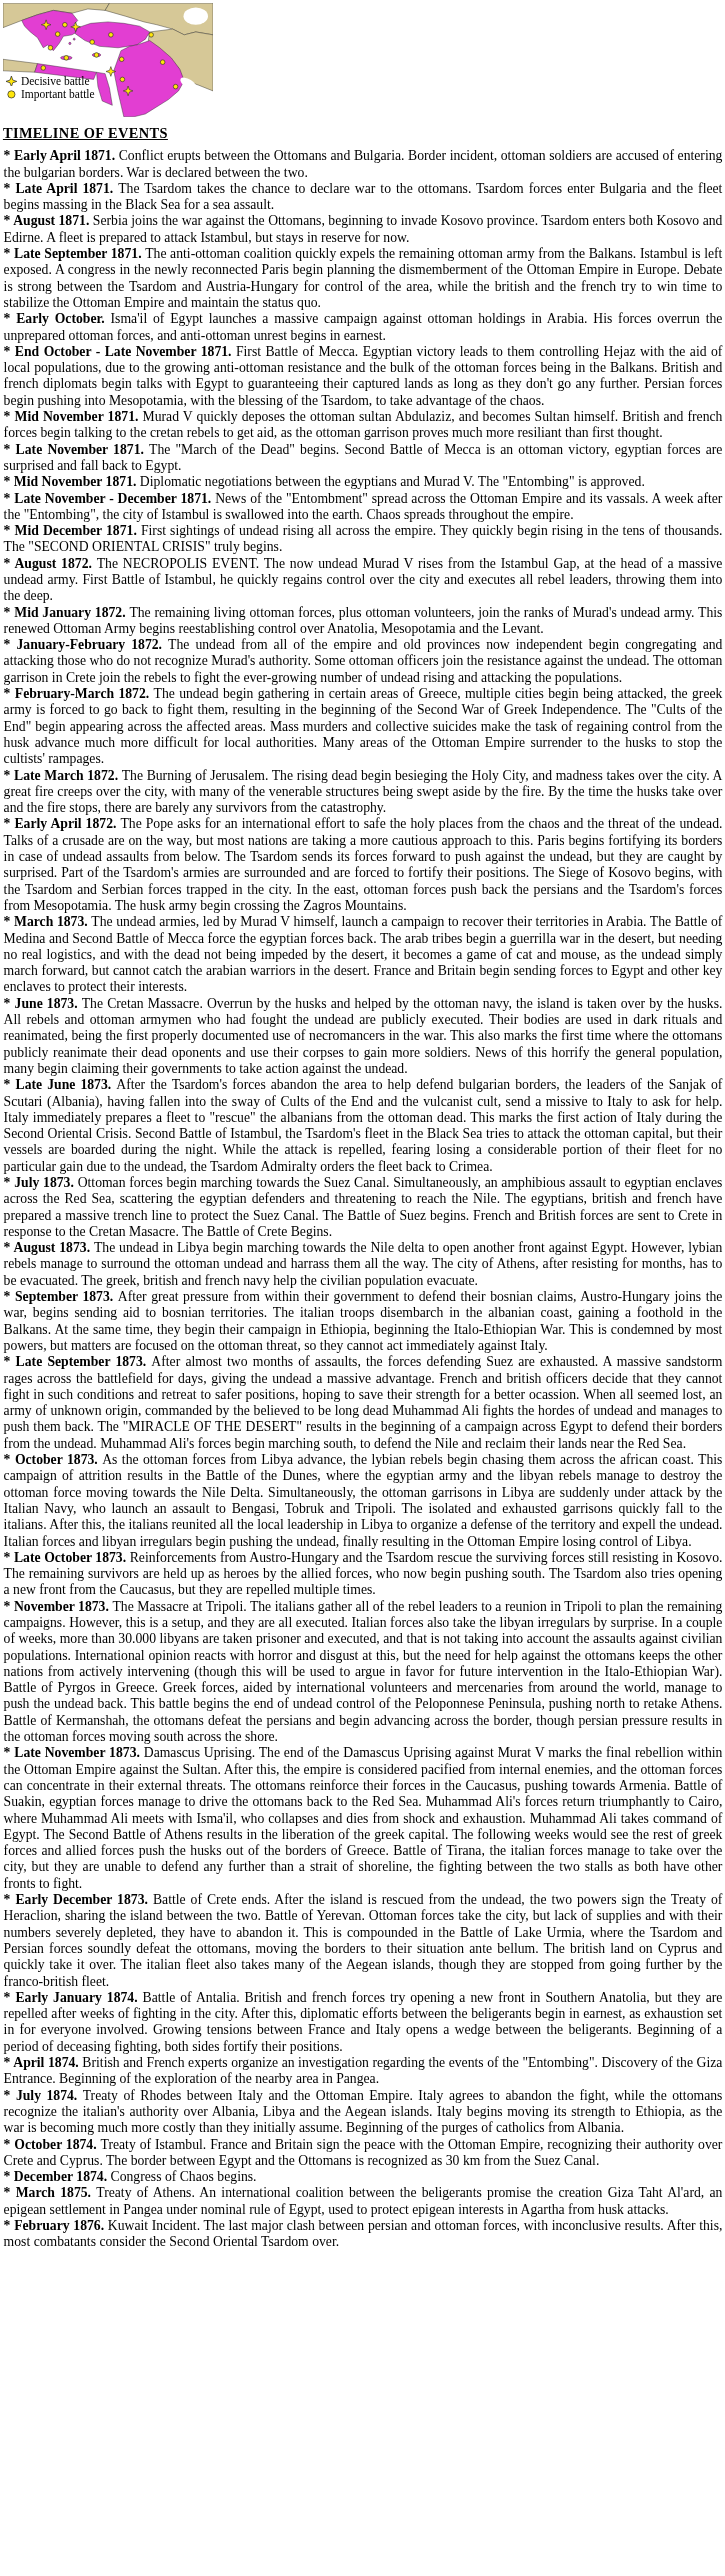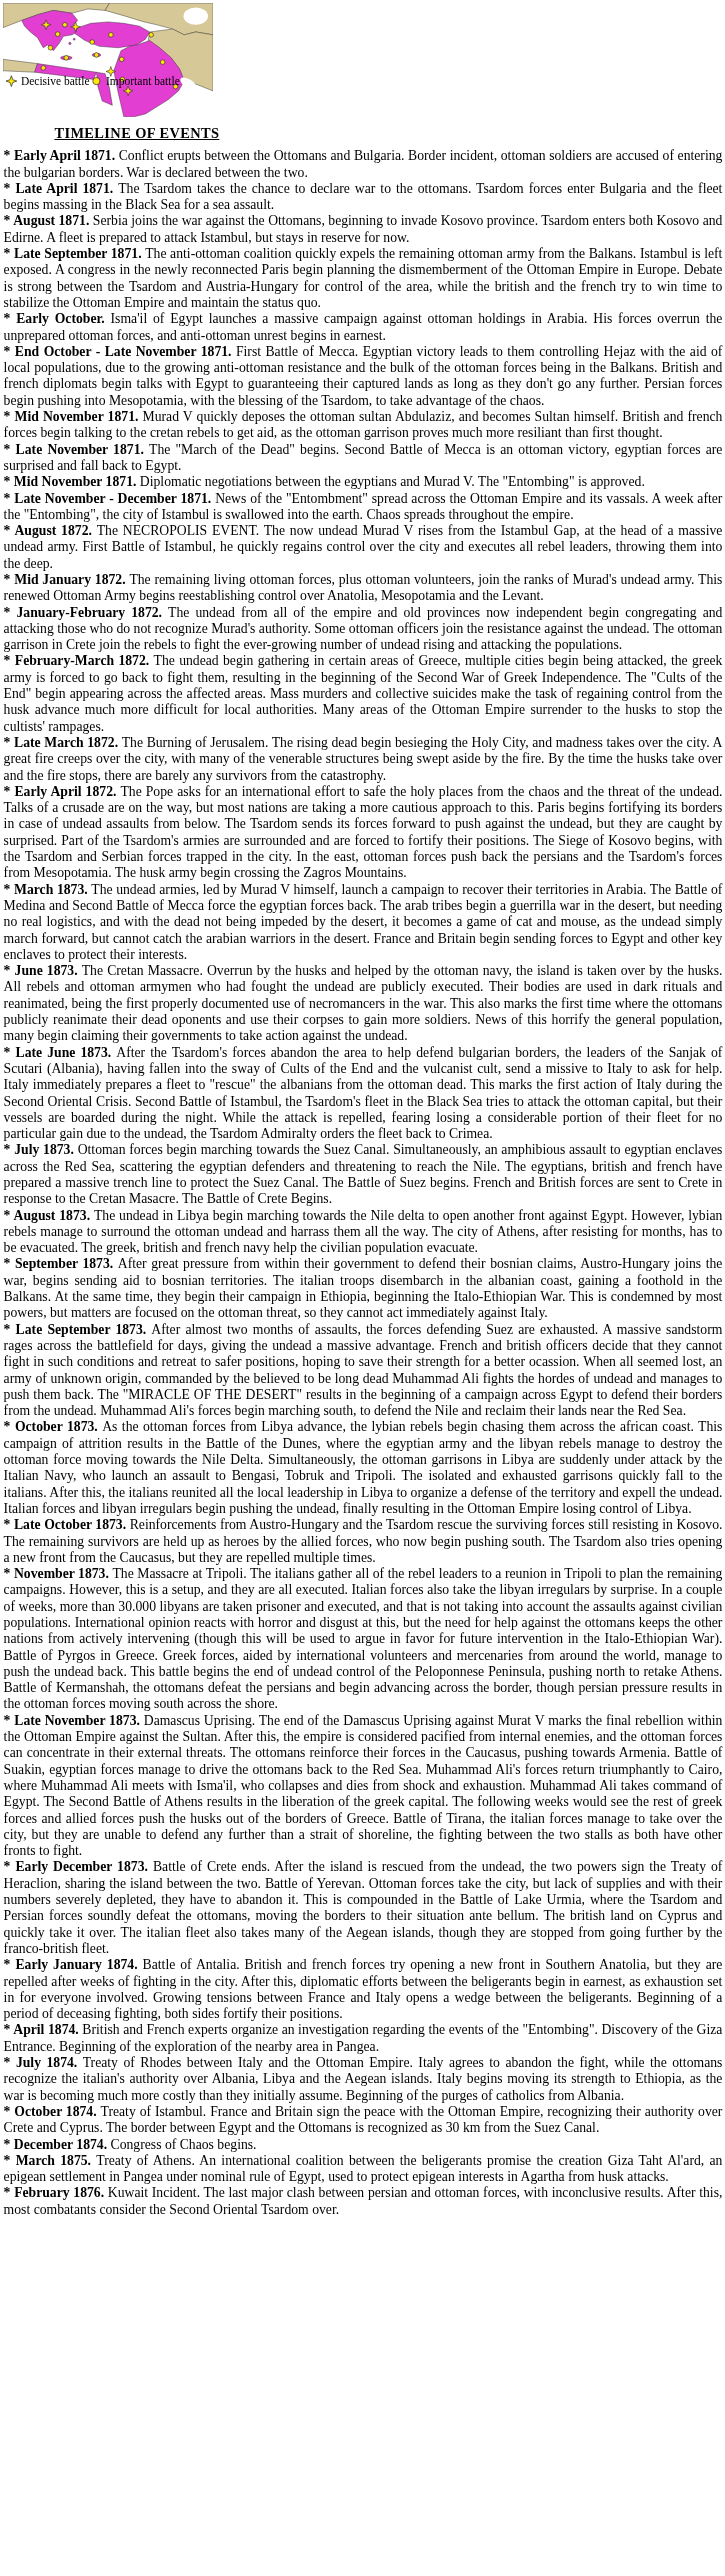--- a/index.html
+++ b/index.html
@@ -15,27 +15,27 @@
     width:726px;
     color:#000;
     font-family:"Liberation Serif", serif;
   }
   .top{padding:2.9px 0 0 2.9px;}
   .map-wrap{position:relative;width:210px;height:114px;}
   .map-wrap svg{display:block;width:100%;height:100%;}
   .sea{fill:var(--sea);}
   .land{fill:var(--land);stroke:var(--outline);stroke-width:0.6;}
   .empire{fill:var(--empire);stroke:var(--outline);stroke-width:0.6;}
-  .legend{position:absolute;left:2.9px;top:72px;display:flex;flex-direction:row;gap:1.4px;background:transparent;}
+  .legend{position:absolute;left:2.9px;top:72px;display:flex;flex-direction:column;gap:1.4px;background:transparent;}
   .legend-row{display:flex;align-items:center;gap:4.3px;font-size:11.5px;line-height:12.2px;}
   .legend-sym{width:10.8px;height:10.8px;display:inline-block;flex:0 0 10.8px;}
   .title{
     width:268px;
     margin:8.6px 0 5.8px 0;
-    text-align:center;
+    text-align:left;
     font-size:14.4px;
     font-weight:bold;
     letter-spacing:0.4px;
     text-decoration:underline;
     font-family:"Liberation Serif", serif;
   }
   .timeline{
     padding:0 3.6px 7.2px 3.6px;
     font-size:13.7px;
     line-height:1.19;
@@ -118,20 +118,21 @@
       <p class="entry"><b class="date">* Early April 1871. </b><span>Conflict erupts between the Ottomans and Bulgaria. Border incident, ottoman soldiers are accused of entering the bulgarian borders. War is declared between the two.</span></p>
       <p class="entry"><b class="date">* Late April 1871. </b><span>The Tsardom takes the chance to declare war to the ottomans. Tsardom forces enter Bulgaria and the fleet begins massing in the Black Sea for a sea assault.</span></p>
       <p class="entry"><b class="date">* August 1871. </b><span>Serbia joins the war against the Ottomans, beginning to invade Kosovo province. Tsardom enters both Kosovo and Edirne. A fleet is prepared to attack Istambul, but stays in reserve for now.</span></p>
       <p class="entry"><b class="date">* Late September 1871. </b><span>The anti-ottoman coalition quickly expels the remaining ottoman army from the Balkans. Istambul is left exposed. A congress in the newly reconnected Paris begin planning the dismemberment of the Ottoman Empire in Europe. Debate is strong between the Tsardom and Austria-Hungary for control of the area, while the british and the french try to win time to stabilize the Ottoman Empire and maintain the status quo.</span></p>
       <p class="entry"><b class="date">* Early October. </b><span>Isma'il of Egypt launches a massive campaign against ottoman holdings in Arabia. His forces overrun the unprepared ottoman forces, and anti-ottoman unrest begins in earnest.</span></p>
       <p class="entry"><b class="date">* End October - Late November 1871. </b><span>First Battle of Mecca. Egyptian victory leads to them controlling Hejaz with the aid of local populations, due to the growing anti-ottoman resistance and the bulk of the ottoman forces being in the Balkans. British and french diplomats begin talks with Egypt to guaranteeing their captured lands as long as they don't go any further. Persian forces begin pushing into Mesopotamia, with the blessing of the Tsardom, to take advantage of the chaos.</span></p>
       <p class="entry"><b class="date">* Mid November 1871. </b><span>Murad V quickly deposes the ottoman sultan Abdulaziz, and becomes Sultan himself. British and french forces begin talking to the cretan rebels to get aid, as the ottoman garrison proves much more resiliant than first thought.</span></p>
       <p class="entry"><b class="date">* Late November 1871. </b><span>The "March of the Dead" begins. Second Battle of Mecca is an ottoman victory, egyptian forces are surprised and fall back to Egypt.</span></p>
       <p class="entry"><b class="date">* Mid November 1871. </b><span>Diplomatic negotiations between the egyptians and Murad V. The "Entombing" is approved.</span></p>
       <p class="entry"><b class="date">* Late November - December 1871. </b><span>News of the "Entombment" spread across the Ottoman Empire and its vassals. A week after the "Entombing", the city of Istambul is swallowed into the earth. Chaos spreads throughout the empire.</span></p>
+      <p class="entry"><b class="date">* Mid December 1871. </b><span>First sightings of undead rising all across the empire. They quickly begin rising in the tens of thousands. The "SECOND ORIENTAL CRISIS" truly begins.</span></p>
       <p class="entry"><b class="date">* August 1872. </b><span>The NECROPOLIS EVENT. The now undead Murad V rises from the Istambul Gap, at the head of a massive undead army. First Battle of Istambul, he quickly regains control over the city and executes all rebel leaders, throwing them into the deep.</span></p>
       <p class="entry"><b class="date">* Mid January 1872. </b><span>The remaining living ottoman forces, plus ottoman volunteers, join the ranks of Murad's undead army. This renewed Ottoman Army begins reestablishing control over Anatolia, Mesopotamia and the Levant.</span></p>
       <p class="entry"><b class="date">* January-February 1872. </b><span>The undead from all of the empire and old provinces now independent begin congregating and attacking those who do not recognize Murad's authority. Some ottoman officers join the resistance against the undead. The ottoman garrison in Crete join the rebels to fight the ever-growing number of undead rising and attacking the populations.</span></p>
       <p class="entry"><b class="date">* February-March 1872. </b><span>The undead begin gathering in certain areas of Greece, multiple cities begin being attacked, the greek army is forced to go back to fight them, resulting in the beginning of the Second War of Greek Independence. The "Cults of the End" begin appearing across the affected areas. Mass murders and collective suicides make the task of regaining control from the husk advance much more difficult for local authorities. Many areas of the Ottoman Empire surrender to the husks to stop the cultists' rampages.</span></p>
       <p class="entry"><b class="date">* Late March 1872. </b><span>The Burning of Jerusalem. The rising dead begin besieging the Holy City, and madness takes over the city. A great fire creeps over the city, with many of the venerable structures being swept aside by the fire. By the time the husks take over and the fire stops, there are barely any survivors from the catastrophy.</span></p>
       <p class="entry"><b class="date">* Early April 1872. </b><span>The Pope asks for an international effort to safe the holy places from the chaos and the threat of the undead. Talks of a crusade are on the way, but most nations are taking a more cautious approach to this. Paris begins fortifying its borders in case of undead assaults from below. The Tsardom sends its forces forward to push against the undead, but they are caught by surprised. Part of the Tsardom's armies are surrounded and are forced to fortify their positions. The Siege of Kosovo begins, with the Tsardom and Serbian forces trapped in the city. In the east, ottoman forces push back the persians and the Tsardom's forces from Mesopotamia. The husk army begin crossing the Zagros Mountains.</span></p>
       <p class="entry"><b class="date">* March 1873. </b><span>The undead armies, led by Murad V himself, launch a campaign to recover their territories in Arabia. The Battle of Medina and Second Battle of Mecca force the egyptian forces back. The arab tribes begin a guerrilla war in the desert, but needing no real logistics, and with the dead not being impeded by the desert, it becomes a game of cat and mouse, as the undead simply march forward, but cannot catch the arabian warriors in the desert. France and Britain begin sending forces to Egypt and other key enclaves to protect their interests.</span></p>
       <p class="entry"><b class="date">* June 1873. </b><span>The Cretan Massacre. Overrun by the husks and helped by the ottoman navy, the island is taken over by the husks. All rebels and ottoman armymen who had fought the undead are publicly executed. Their bodies are used in dark rituals and reanimated, being the first properly documented use of necromancers in the war. This also marks the first time where the ottomans publicly reanimate their dead oponents and use their corpses to gain more soldiers. News of this horrify the general population, many begin claiming their governments to take action against the undead.</span></p>
       <p class="entry"><b class="date">* Late June 1873. </b><span>After the Tsardom's forces abandon the area to help defend bulgarian borders, the leaders of the Sanjak of Scutari (Albania), having fallen into the sway of Cults of the End and the vulcanist cult, send a missive to Italy to ask for help. Italy immediately prepares a fleet to "rescue" the albanians from the ottoman dead. This marks the first action of Italy during the Second Oriental Crisis. Second Battle of Istambul, the Tsardom's fleet in the Black Sea tries to attack the ottoman capital, but their vessels are boarded during the night. While the attack is repelled, fearing losing a considerable portion of their fleet for no particular gain due to the undead, the Tsardom Admiralty orders the fleet back to Crimea.</span></p>
       <p class="entry"><b class="date">* July 1873. </b><span>Ottoman forces begin marching towards the Suez Canal. Simultaneously, an amphibious assault to egyptian enclaves across the Red Sea, scattering the egyptian defenders and threatening to reach the Nile. The egyptians, british and french have prepared a massive trench line to protect the Suez Canal. The Battle of Suez begins. French and British forces are sent to Crete in response to the Cretan Masacre. The Battle of Crete Begins.</span></p>

